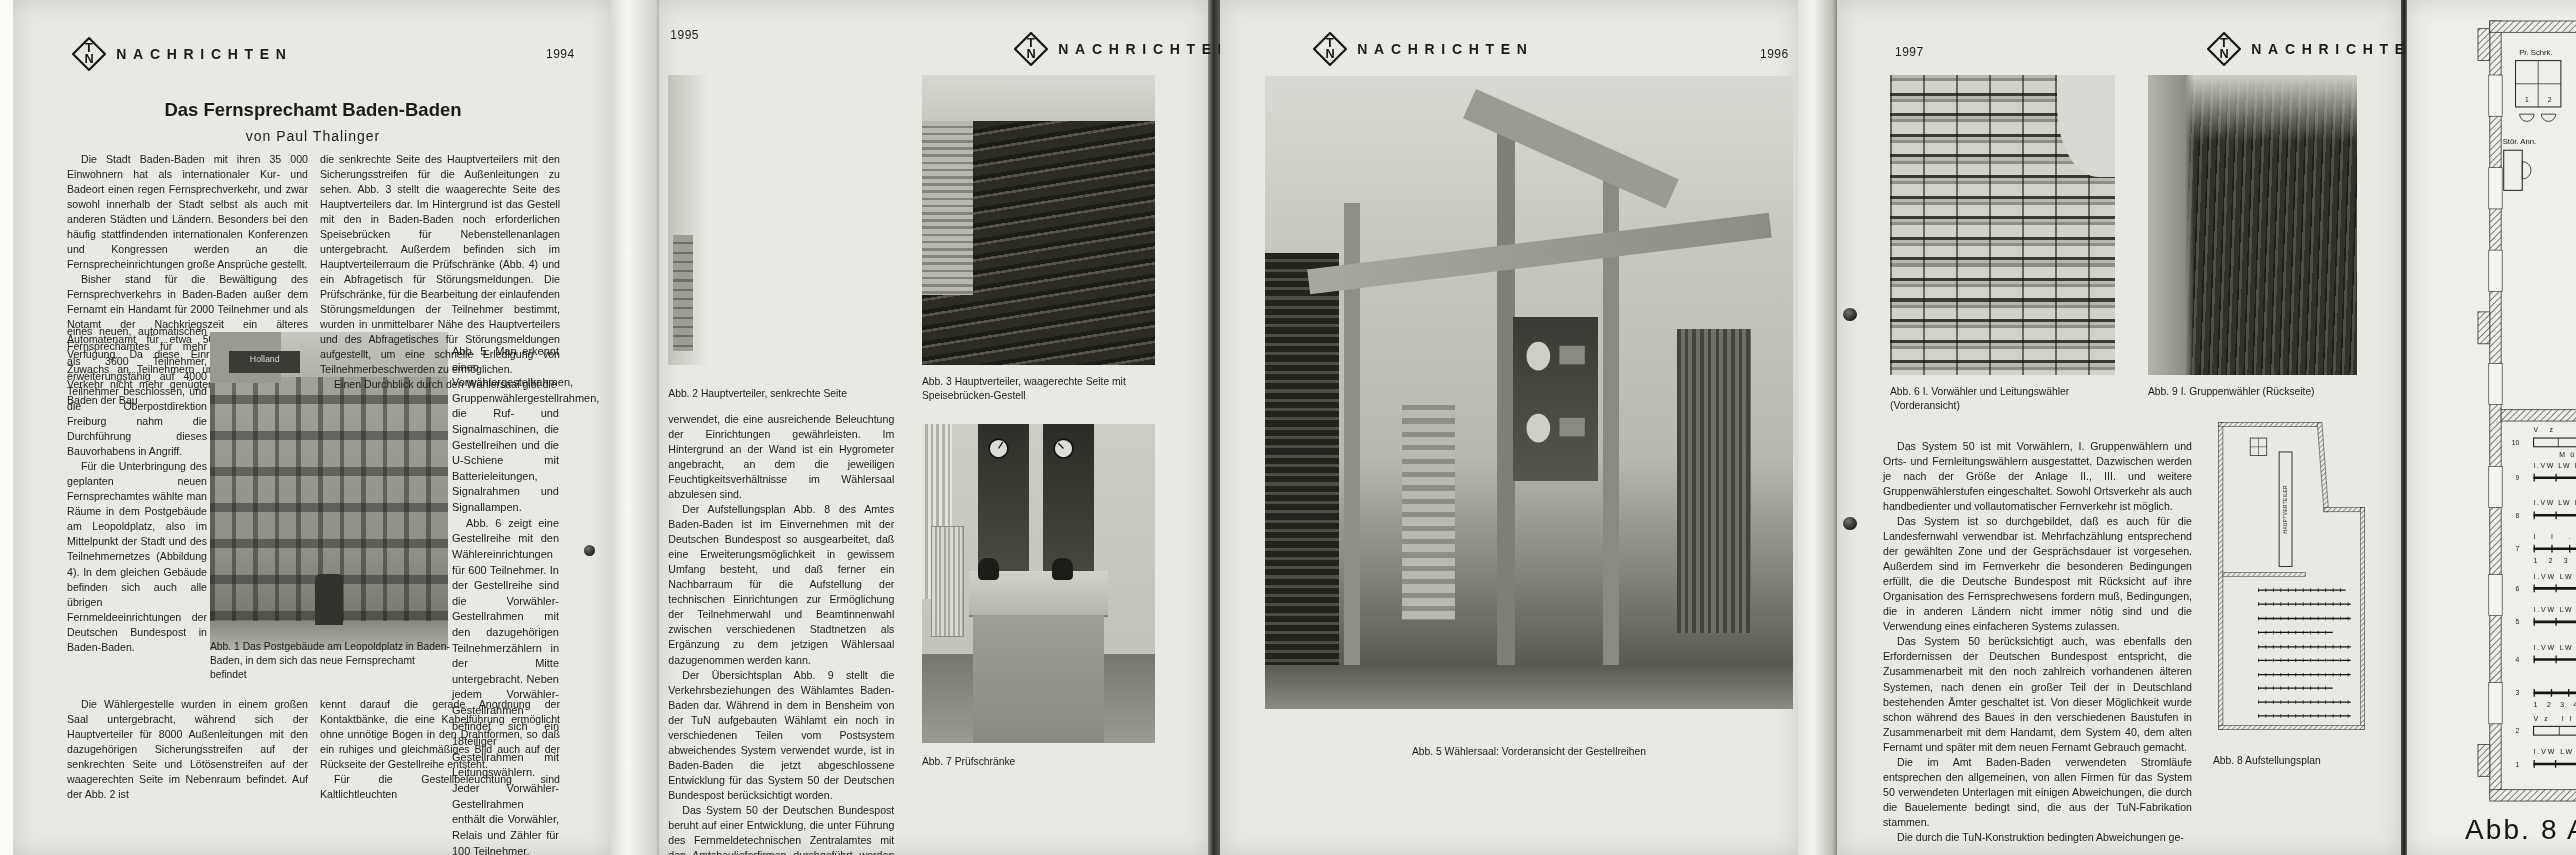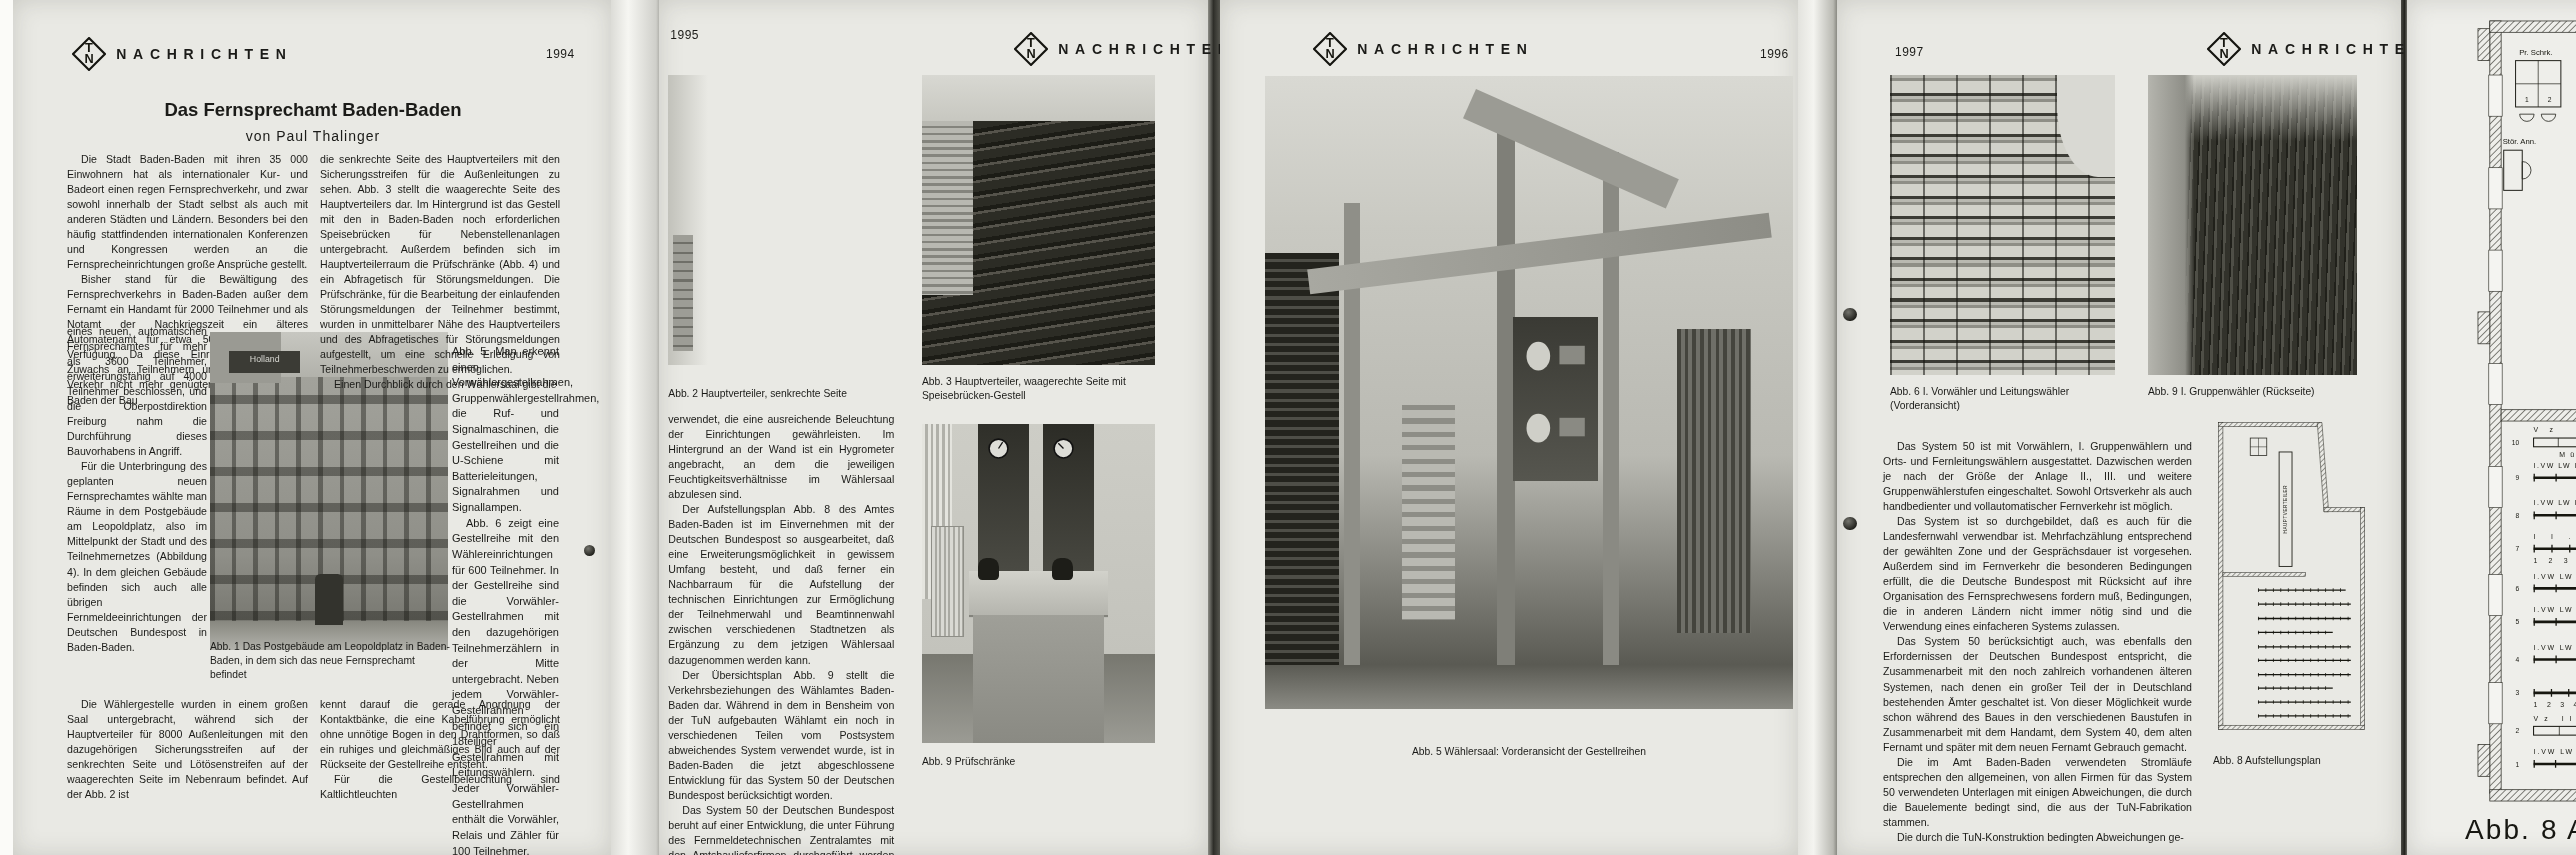--- a/index.html
+++ b/index.html
@@ -138,21 +138,21 @@
       </svg>
       <svg style="position:absolute;left:56%;top:4%;" width="23" height="23" viewBox="0 0 44 44">
         <circle cx="22" cy="22" r="18" fill="#ddddd7" stroke="#111" stroke-width="3"></circle>
           <path d="M22 22 L12 12" stroke="#111" stroke-width="2.5"></path>
       </svg>
       <div style="left:20%;top:46%;width:60%;height:14%;background:linear-gradient(180deg,#d2d2cb,#b5b5ae);box-shadow:0 2.1px 0 #83837c;"></div>
       <div style="left:24%;top:42%;width:9%;height:7%;background:#1d1d18;border-radius:40% 40% 20% 20%;"></div>
       <div style="left:56%;top:42%;width:9%;height:7%;background:#1d1d18;border-radius:40% 40% 20% 20%;"></div>
       <div style="left:22%;top:60%;width:56%;height:40%;background:linear-gradient(180deg,#9f9f98,#8a8a83);"></div>
     </div>
-    <div class="cap" style="left:263px;top:755px;width:233px;">Abb. 9   Prüfschränke</div>
+    <div class="cap" style="left:263px;top:755px;width:233px;">Abb. 7   Prüfschränke</div>
   </div>
 
   <div class="page" style="left:1220px;width:578px;">
     <div class="brand" style="left:93px;top:32px;">
       <svg class="tnlogo" width="34" height="34" viewBox="0 0 64 64">
         <path d="M32 2 62 32 32 62 2 32Z" fill="none" stroke="#14140f" stroke-width="4"></path>
         <text x="32" y="29" text-anchor="middle" font-size="24" font-weight="bold">T</text>
         <text x="32" y="48" text-anchor="middle" font-size="24" font-weight="bold">N</text>
       </svg>
       <span class="brand-text">NACHRICHTEN</span>

